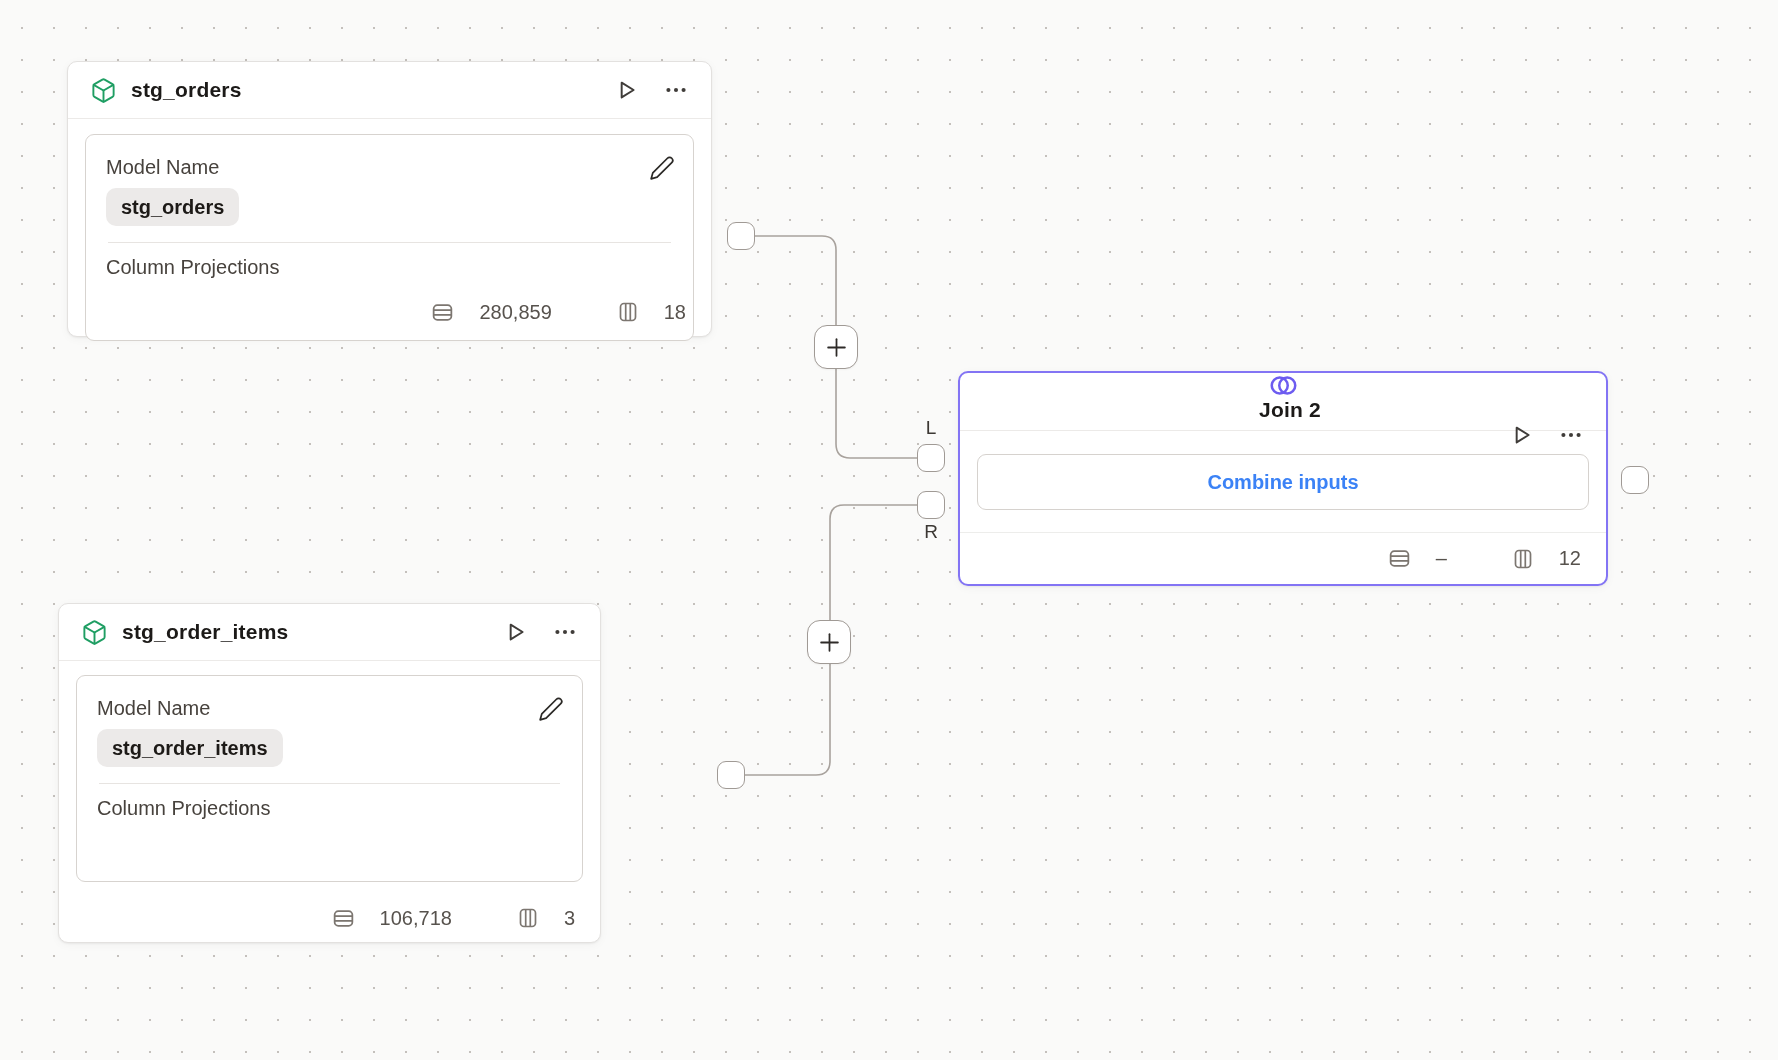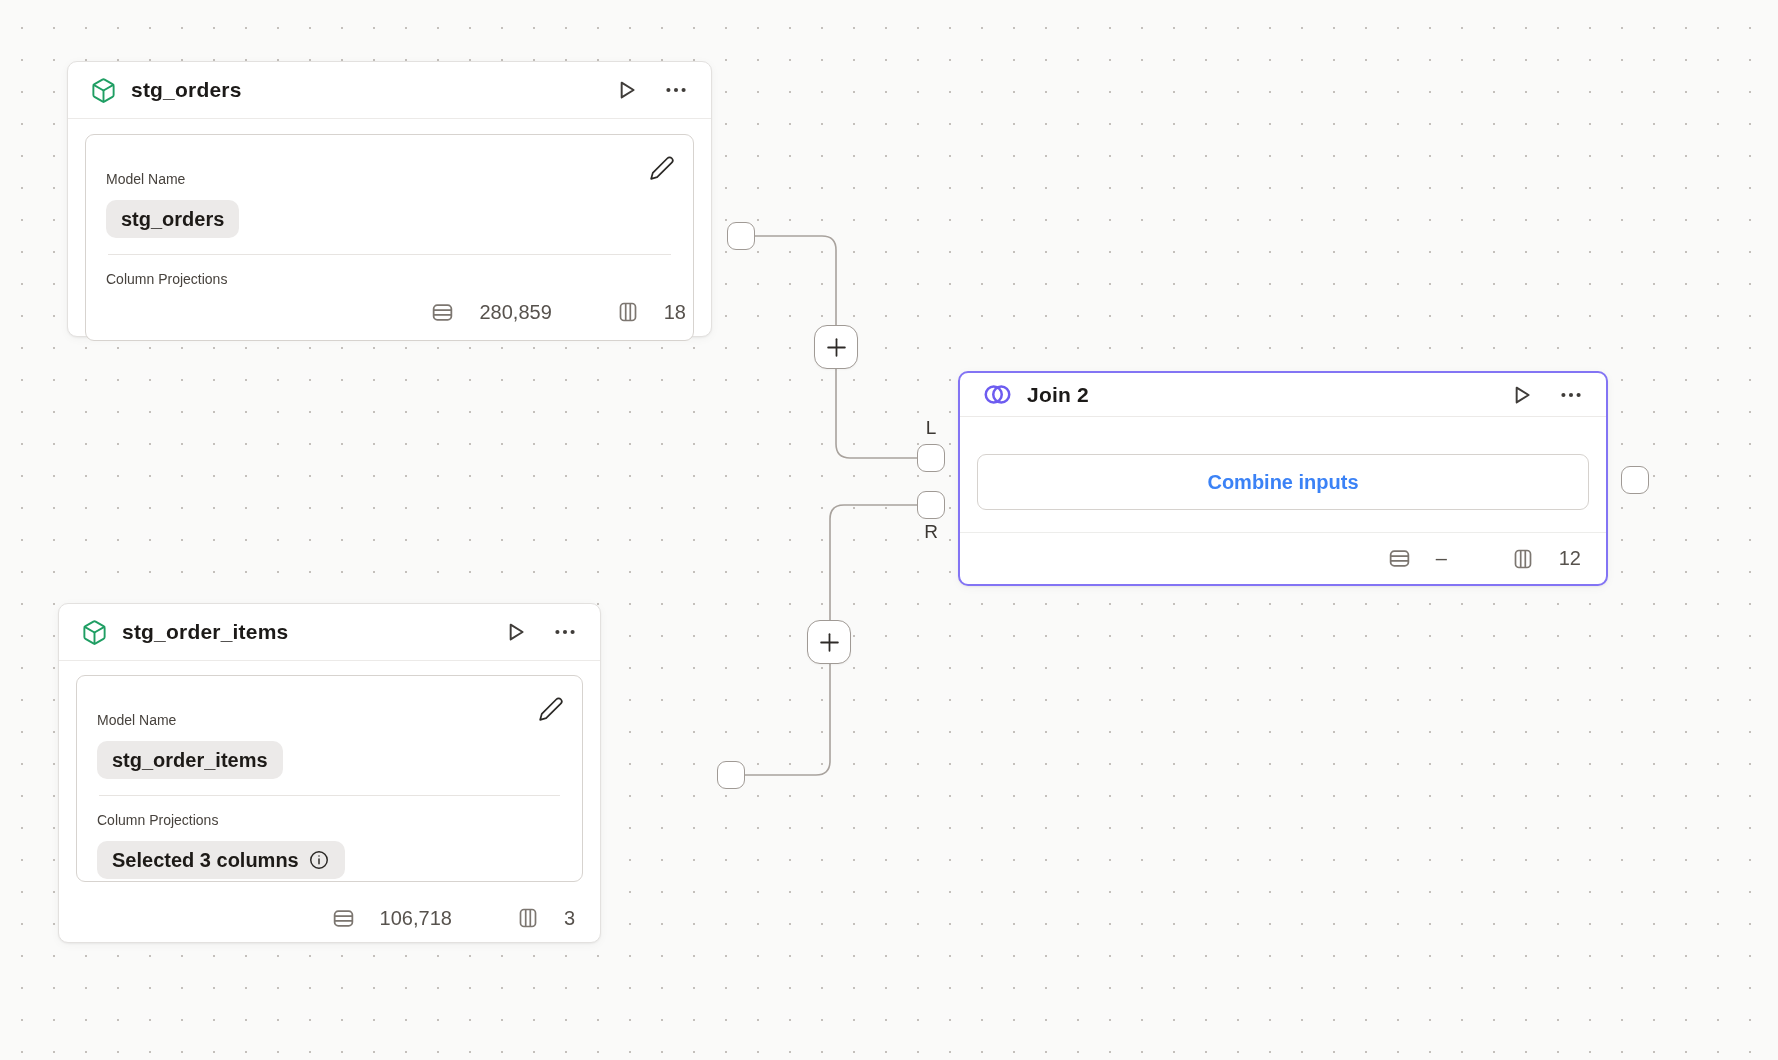--- a/index.html
+++ b/index.html
@@ -22,32 +22,32 @@
     position:absolute;background:#ffffff;border:1px solid #e3e1df;border-radius:10px;
     box-shadow:0 1px 2px rgba(0,0,0,.05),0 2px 10px rgba(0,0,0,.04);
     box-sizing:border-box;
   }
   .join-node{border:2px solid #8374f4;}
   .node-header{
     position:absolute;left:0;right:0;top:0;display:flex;align-items:center;
     padding:0 22px;border-bottom:1px solid #eceae8;box-sizing:border-box;
   }
   .model-node .node-header{height:57px;}
-  .join-node .node-header{height:44px;}
+  .join-node .node-header{height:58px;flex-direction:column;}
   .node-title{font-size:21px;font-weight:600;color:#1c1a18;margin-left:14px;letter-spacing:.2px;}
   .header-actions{margin-left:auto;display:flex;align-items:center;gap:24px;}
   .icon{display:inline-flex;flex:none;}
 
   .panel{
     position:absolute;left:17px;right:17px;border:1px solid #d7d3cf;border-radius:9px;
     background:#fff;box-sizing:border-box;padding:20px;
   }
   .model-node .panel{top:72px;height:207px;}
   .panel .edit-btn{position:absolute;top:20px;right:18px;cursor:pointer;}
-  .field-label{font-size:14px;color:#47423d;line-height:24px;margin-top:12px;}
+  .field-label{font-size:20px;color:#47423d;line-height:24px;}
   .chip{
     display:inline-flex;align-items:center;gap:9px;margin-top:9px;
     background:#eceae9;border-radius:10px;height:38px;padding:0 15px;
     font-size:20px;font-weight:600;color:#1d1a17;
   }
   .panel-divider{border-top:1px solid #e7e4e1;margin:16px 2px 12px 2px;}
 
   .node-footer{
     position:absolute;left:0;right:0;bottom:0;height:48px;
     display:flex;align-items:center;justify-content:flex-end;
@@ -179,30 +179,20 @@
         <svg width="26" height="26" viewBox="0 0 24 24" fill="none" stroke="#2b2926" stroke-width="1.6" stroke-linecap="round" stroke-linejoin="round">
           <path d="M17 3a2.828 2.828 0 1 1 4 4L7.5 20.5 2 22l1.5-5.5L17 3z"></path>
         </svg>
       </span>
       <div class="field-label">Model Name</div>
       <div class="chip">
         <span>stg_order_items</span>
       </div>
       <div class="panel-divider"></div>
       <div class="field-label">Column Projections</div>
-      <div class="chip">
-        <span>Selected 3 columns</span>
-        <span class="icon">
-          <svg width="22" height="22" viewBox="0 0 24 24" fill="none" stroke="#2b2926" stroke-width="1.6" stroke-linecap="round">
-            <circle cx="12" cy="12" r="9"></circle>
-              <line x1="12" y1="11" x2="12" y2="16.2"></line>
-              <line x1="12" y1="7.6" x2="12" y2="7.7"></line>
-          </svg>
-        </span>
-      </div>
     </div>
     <div class="node-footer">
       <span class="icon">
         <svg width="25" height="25" viewBox="0 0 24 24" fill="none" stroke="#7c7670" stroke-width="1.7">
           <rect x="3.5" y="5" width="17" height="14" rx="3.5"></rect>
             <line x1="3.5" y1="9.7" x2="20.5" y2="9.7"></line>
             <line x1="3.5" y1="14.3" x2="20.5" y2="14.3"></line>
         </svg>
       </span>
       <span class="stat-num">106,718</span>

